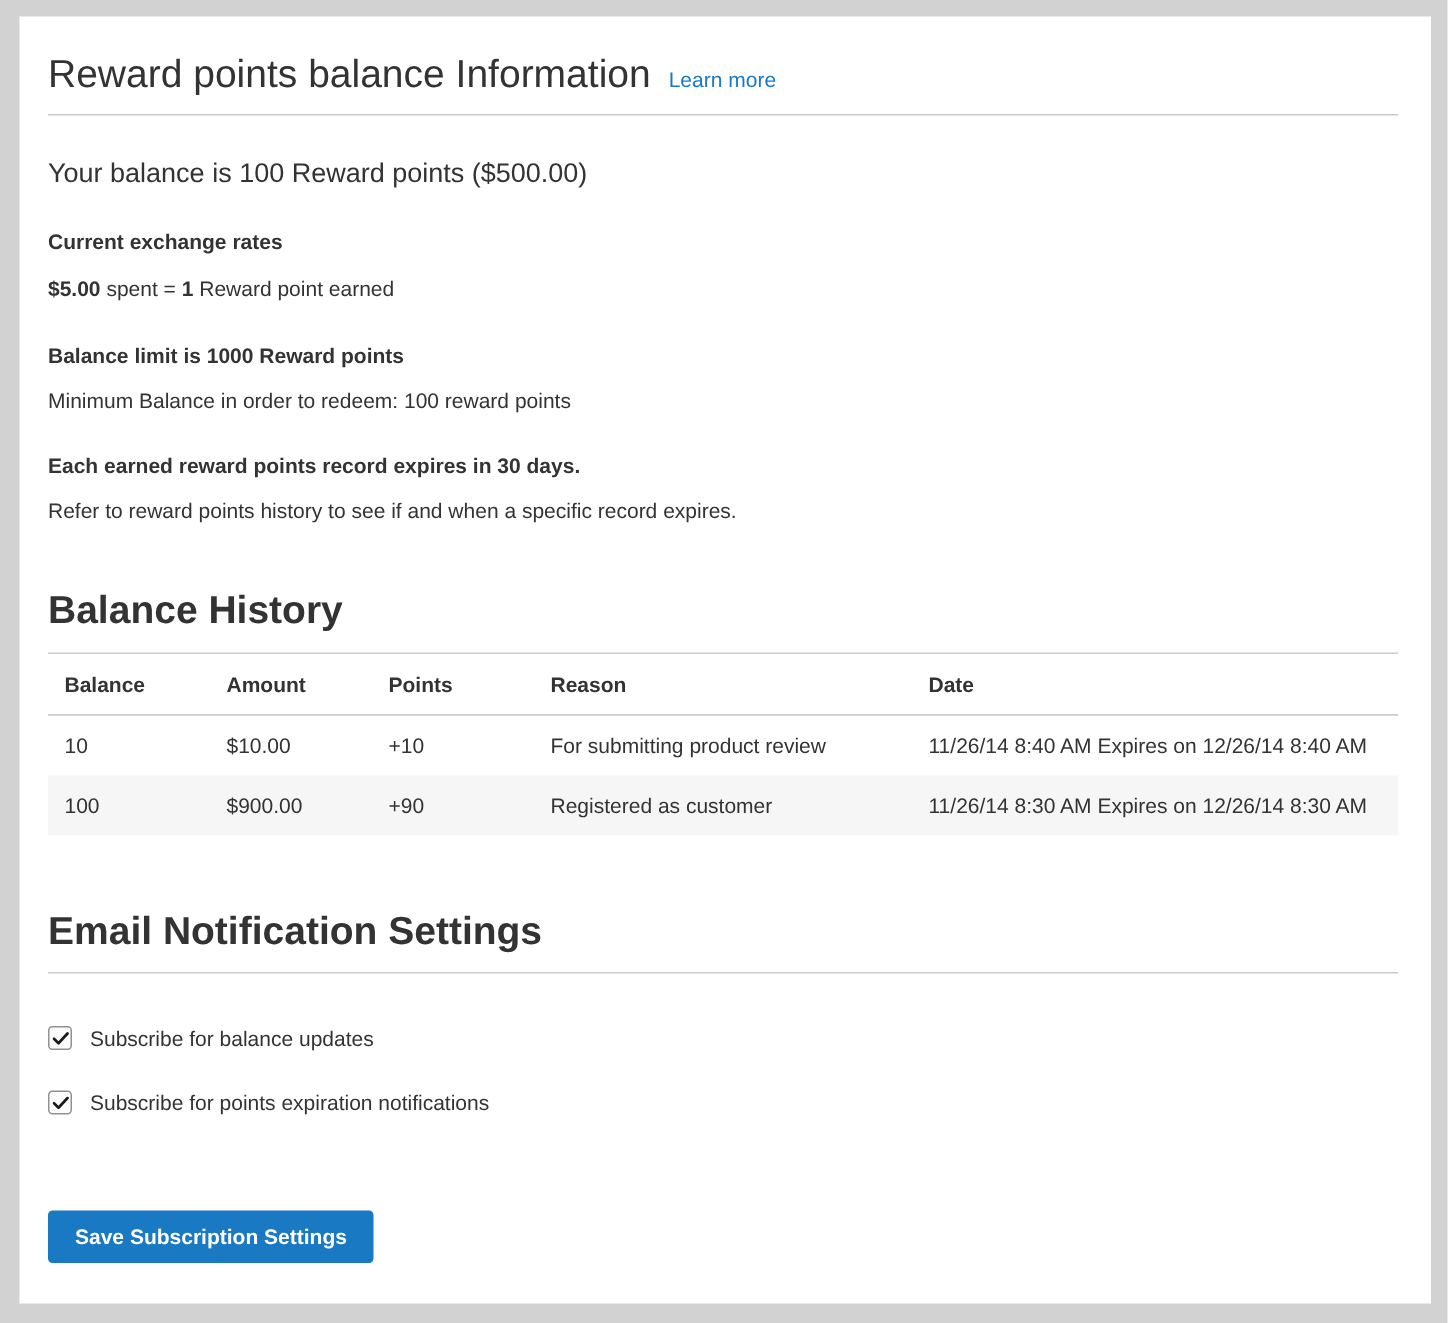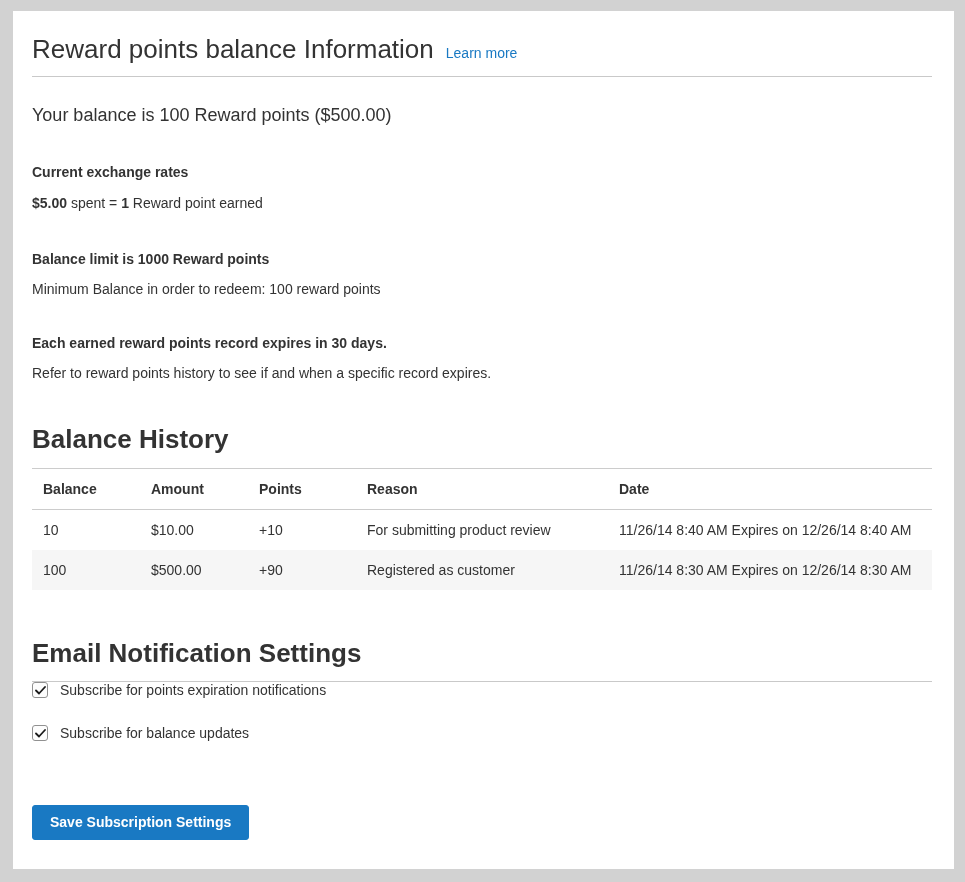--- a/index.html
+++ b/index.html
@@ -36,21 +36,21 @@
     font-size: 14px;
     color: #1979c3;
     text-decoration: none;
     cursor: pointer;
   }
   .balance-summary {
     font-size: 18px;
     font-weight: 400;
     margin: 28px 0 0 0;
   }
-  .section-block { margin-top: 38px; }
+  .section-block { margin-top: 27px; }
   .bold-line { font-weight: 700; font-size: 14px; }
   .rate-lines { margin-top: 14px; line-height: 19px; font-size: 14px; }
   .b { font-weight: 700; }
   .plain-line { font-size: 14px; margin-top: 14px; }
   
   .section-title {
     font-size: 26px;
     font-weight: 700;
     color: #333;
   }
@@ -169,48 +169,48 @@
       <tbody>
         <tr>
           <td>10</td>
           <td>$10.00</td>
           <td>+10</td>
           <td>For submitting product review</td>
           <td class="nowrap">11/26/14 8:40 AM Expires on 12/26/14 8:40 AM</td>
         </tr>
         <tr>
           <td>100</td>
-          <td>$500.00</td>
+          <td>$900.00</td>
           <td>+90</td>
           <td>Registered as customer</td>
           <td class="nowrap">11/26/14 8:30 AM Expires on 12/26/14 8:30 AM</td>
         </tr>
       </tbody>
     </table>
   </div>
 
   <div class="notif-section">
     <div class="notif-title-row">
       <h2 class="section-title">Email Notification Settings</h2>
+    </div>
+
+    <div class="checkbox-row first-checkbox">
+      <span class="checkbox is-checked" aria-checked="true">
+        <svg width="11" height="9" viewBox="0 0 11 9">
+            <polyline points="1,4.5 4,7.5 10,1" fill="none" stroke="#1a1a1a" stroke-width="1.8" stroke-linecap="round" stroke-linejoin="round"></polyline>
+          </svg>
+      </span>
+      <span class="checkbox-label">Subscribe for balance updates</span>
     </div>
 
     <div class="checkbox-row">
       <span class="checkbox is-checked" aria-checked="true">
         <svg width="11" height="9" viewBox="0 0 11 9">
             <polyline points="1,4.5 4,7.5 10,1" fill="none" stroke="#1a1a1a" stroke-width="1.8" stroke-linecap="round" stroke-linejoin="round"></polyline>
           </svg>
       </span>
       <span class="checkbox-label">Subscribe for points expiration notifications</span>
     </div>
 
-    <div class="checkbox-row first-checkbox">
-      <span class="checkbox is-checked" aria-checked="true">
-        <svg width="11" height="9" viewBox="0 0 11 9">
-            <polyline points="1,4.5 4,7.5 10,1" fill="none" stroke="#1a1a1a" stroke-width="1.8" stroke-linecap="round" stroke-linejoin="round"></polyline>
-          </svg>
-      </span>
-      <span class="checkbox-label">Subscribe for balance updates</span>
-    </div>
-
     <button class="save-button">Save Subscription Settings</button>
   </div>
 
 </div>
 
 </body></html>

